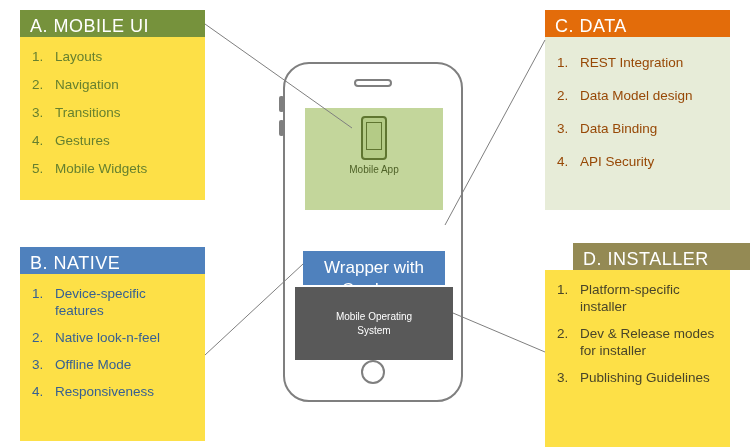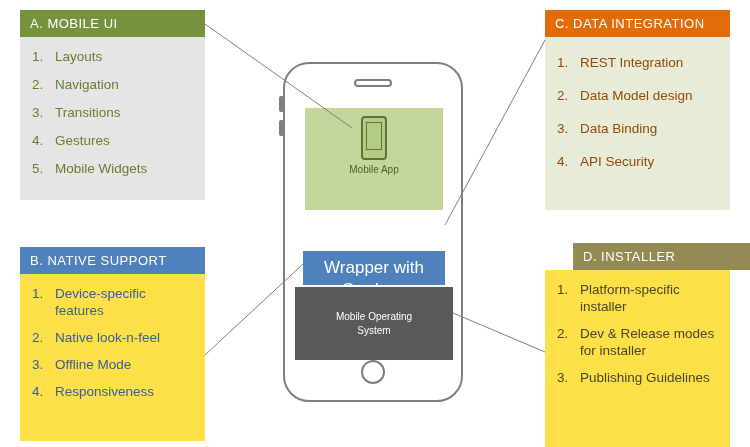--- a/index.html
+++ b/index.html
@@ -8,21 +8,21 @@
     position:relative;
     background:#ffffff;
     font-family:"Liberation Sans", sans-serif;
     overflow:hidden;
   }
 
   
   .panel-header {
     position:absolute;
     color:#ffffff;
-    font-size:13px;
+    font-size:18px;
     letter-spacing:.5px;
     padding:6px 10px;
     width:185px;
     height:27px;
   }
   .panel-body {
     position:absolute;
     width:185px;
     padding:12px 8px 10px 12px;
     font-size:13.5px;
@@ -31,21 +31,21 @@
   .panel-body li {
     counter-increment:li;
     display:flex;
     gap:10px;
     line-height:1.25;
     margin-bottom:10px;
   }
   .panel-body li::before { content:counter(li) "."; min-width:13px; }
 
   #panel-a-header { left:20px; top:10px;  background:#76923C; }
-  #panel-a-body   { left:20px; top:37px;  height:163px; background:#e5e5e5; color:#66802F; }
+  #panel-a-body   { left:20px; top:37px;  height:163px; background:#fde047; color:#66802F; }
   #panel-a-body li { margin-bottom:11px; }
 
   #panel-b-header { left:20px; top:247px; background:#4F81BD; }
   #panel-b-body   { left:20px; top:274px; height:167px; background:#fde047; color:#376092; }
 
   #panel-c-header { left:545px; top:10px; background:#E36C0A; }
   #panel-c-body   { left:545px; top:37px; height:173px; background:#E7ECD8; color:#974806; padding-top:18px; }
   #panel-c-body li { margin-bottom:16px; }
 
   #panel-d-header { left:573px; top:243px; background:#948A54; }

